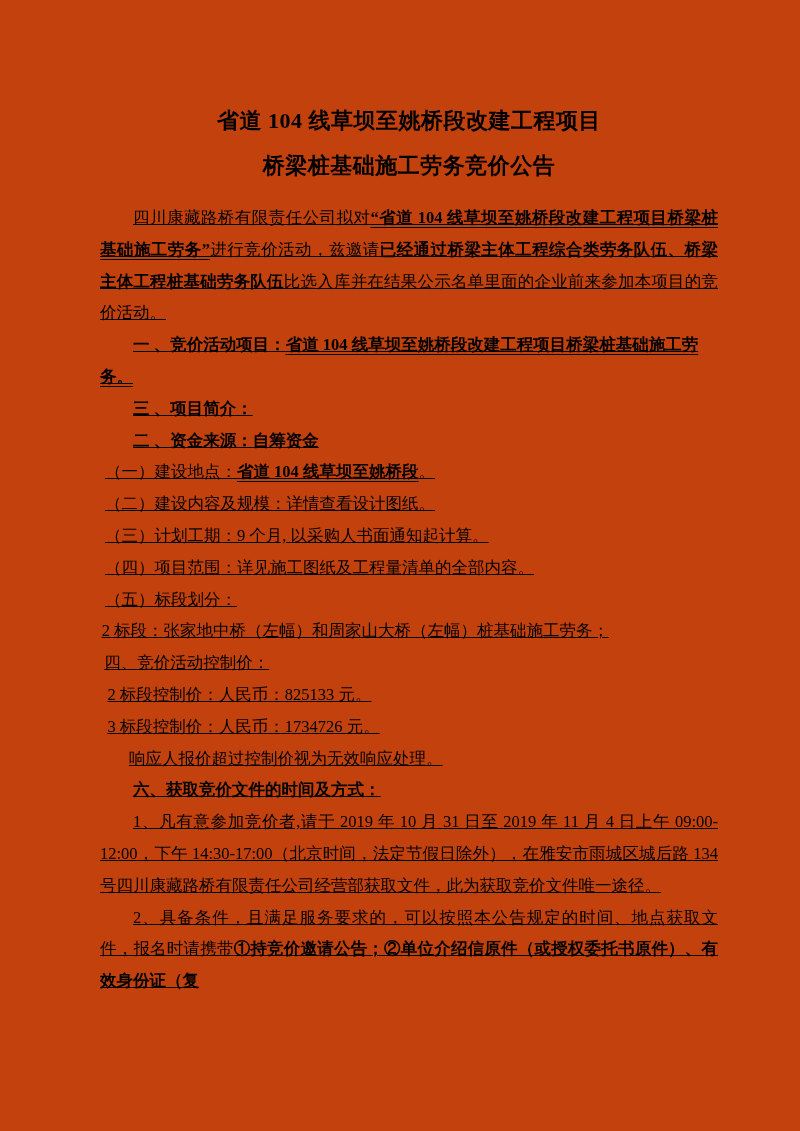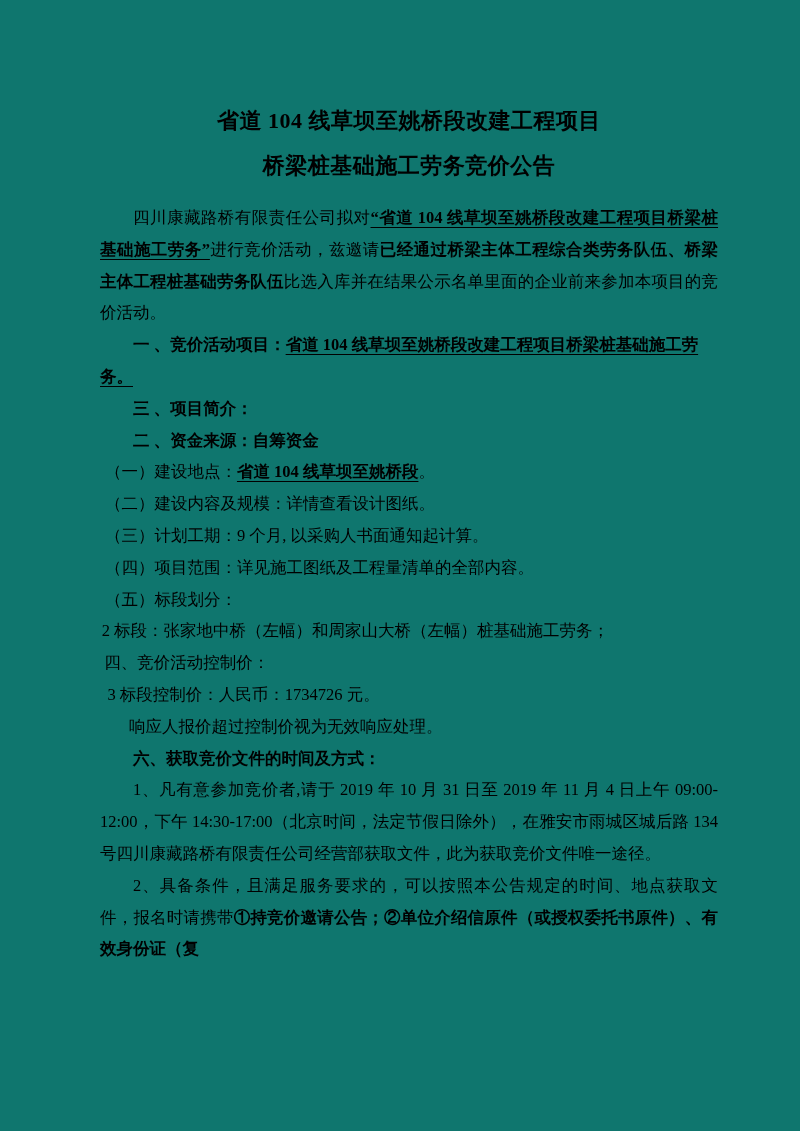--- a/index.html
+++ b/index.html
@@ -1,21 +1,21 @@
 <!DOCTYPE html>
 <html lang="zh"><head>
 <meta charset="utf-8">
 <style>
   html, body { margin: 0; padding: 0; background: #e8e8e8; }
   .page {
     position: relative;
     width: 800px;
     height: 1131px;
     margin: 0 auto;
-    background: #0f766e;
+    background: #c2410c;
     color: #000000;
     font-family: "Liberation Serif", "DejaVu Serif", serif;
     overflow: hidden;
     box-sizing: border-box;
   }
   .content {
     box-sizing: border-box;
     padding: 98px 82px 0 100px;
   }
   .doc-title {
@@ -25,20 +25,21 @@
     line-height: 45px;
     margin: 0;
     letter-spacing: 0.5px;
   }
   .title-block { margin-bottom: 14px; }
   .line {
     font-size: 16.5px;
     line-height: 31.8px;
     margin: 0;
     word-break: break-word;
+    text-decoration: underline;
   }
   .jus { text-align: justify; text-justify: inter-ideograph; }
   .b { font-weight: 700; }
   .u { text-decoration: underline; text-underline-offset: 4px; text-decoration-thickness: 1px; }
   .mono { font-family: "Liberation Mono", "DejaVu Sans Mono", monospace; font-size: 15px; }
 </style>
 </head>
 <body>
 
 <div class="page">
@@ -52,20 +53,21 @@
         <p class="line" style="text-indent: 2em;"><span class="b">一 、竞价活动项目：</span><span class="b u">省道 104 线草坝至姚桥段改建工程项目桥梁桩基础施工劳务。</span></p>
         <p class="line" style="text-indent: 2em;"><span class="b">三 、项目简介：</span></p>
         <p class="line" style="text-indent: 2em;"><span class="b">二 、资金来源：自筹资金</span></p>
         <p class="line" style="text-indent: 0.3em;"><span>（一）建设地点：</span><span class="b u">省道 104 线草坝至姚桥段</span><span>。</span></p>
         <p class="line" style="text-indent: 0.3em;"><span>（二）建设内容及规模：详情查看设计图纸。</span></p>
         <p class="line" style="text-indent: 0.3em;"><span>（三）计划工期：9 个月, 以采购人书面通知起计算。</span></p>
         <p class="line" style="text-indent: 0.3em;"><span>（四）项目范围：详见施工图纸及工程量清单的全部内容。</span></p>
         <p class="line" style="text-indent: 0.3em;"><span>（五）标段划分：</span></p>
         <p class="line" style="text-indent: 0.1em;"><span>2 标段：张家地中桥（左幅）和周家山大桥（左幅）桩基础施工劳务；</span></p>
         <p class="line" style="text-indent: 0.25em;"><span>四、竞价活动控制价：</span></p>
+        <p class="line" style="text-indent: 0.45em;"><span>2 标段控制价：人民币：825133 元。</span></p>
         <p class="line" style="text-indent: 0.45em;"><span>3 标段控制价：人民币：1734726 元。</span></p>
         <p class="line" style="text-indent: 1.75em;"><span>响应人报价超过控制价视为无效响应处理。</span></p>
         <p class="line" style="text-indent: 2em;"><span class="b">六、获取竞价文件的时间及方式：</span></p>
         <p class="line jus" style="text-indent: 2em;"><span>1、凡有意参加竞价者,请于 2019 年 10 月 31 日至 2019 年 11 月 4 日上午 09:00-12:00，下午 14:30-17:00（北京时间，法定节假日除外），在雅安市雨城区城后路 134 号四川康藏路桥有限责任公司经营部获取文件，此为获取竞价文件唯一途径。</span></p>
         <p class="line jus" style="text-indent: 2em;"><span>2、具备条件，且满足服务要求的，可以按照本公告规定的时间、地点获取文件，报名时请携带</span><span class="b">①持竞价邀请公告；②单位介绍信原件（或授权委托书原件）、有效身份证（复</span></p>
       </div>
   </div>
 </div>
 
 </body></html>

